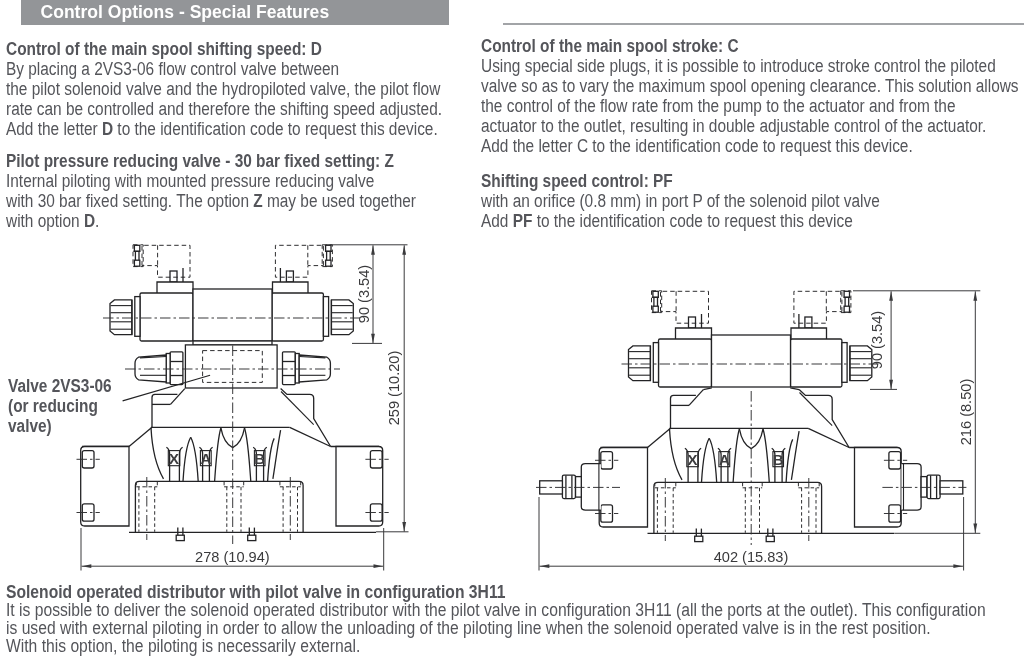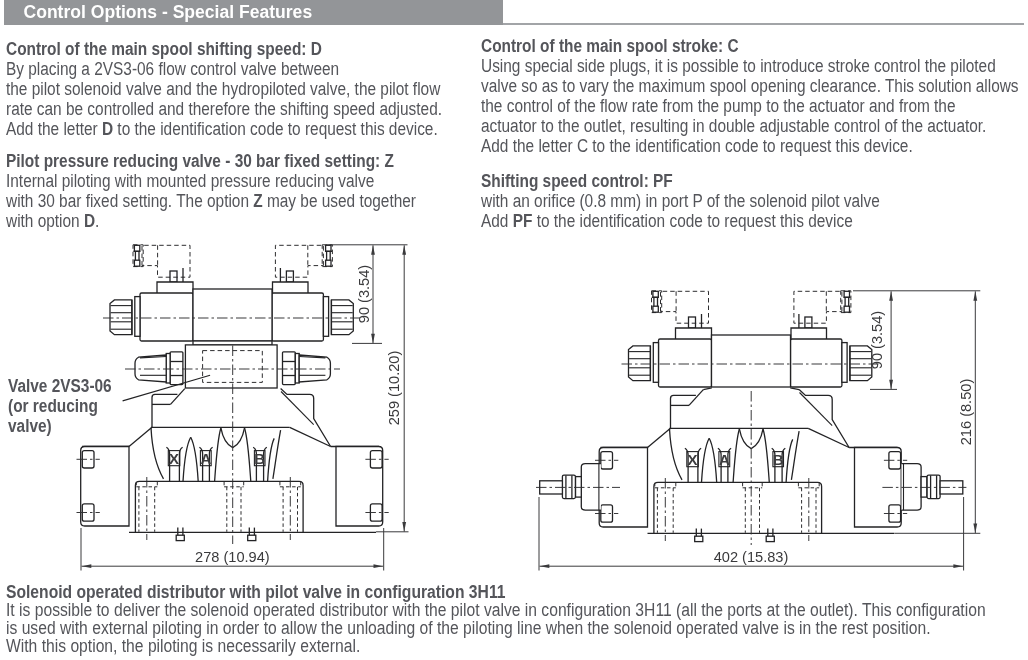--- a/index.html
+++ b/index.html
@@ -1,17 +1,17 @@
 <!DOCTYPE html>
 <html><head><meta charset="utf-8">
 <style>
 html,body{margin:0;padding:0;}
 body{width:1028px;height:660px;background:#ffffff;position:relative;overflow:hidden;
  font-family:"Liberation Sans",sans-serif;}
-.bar{position:absolute;left:4px;top:0;width:499px;height:25px;background:#939598;}
+.bar{position:absolute;left:21px;top:0;width:428px;height:25px;background:#939598;}
 .bar span{display:inline-block;transform:scaleX(0.975);transform-origin:0 0;
  color:#fff;font-weight:bold;font-size:18px;line-height:25px;padding-left:20px;white-space:nowrap;}
 .rule{position:absolute;left:503px;top:23.4px;width:521px;height:1.8px;background:#a2a4a7;}
 .txt{position:absolute;color:#54555a;font-size:18px;line-height:20px;white-space:nowrap;
  transform:scaleX(0.856);transform-origin:0 0;}
 .txt .h{font-weight:bold;}
 .txt b{font-weight:bold;}
 .btm{line-height:18px;transform:scaleX(0.87);}
 svg{position:absolute;left:0;top:0;}
 .ln{fill:none;stroke:#232325;stroke-width:1.3;}

